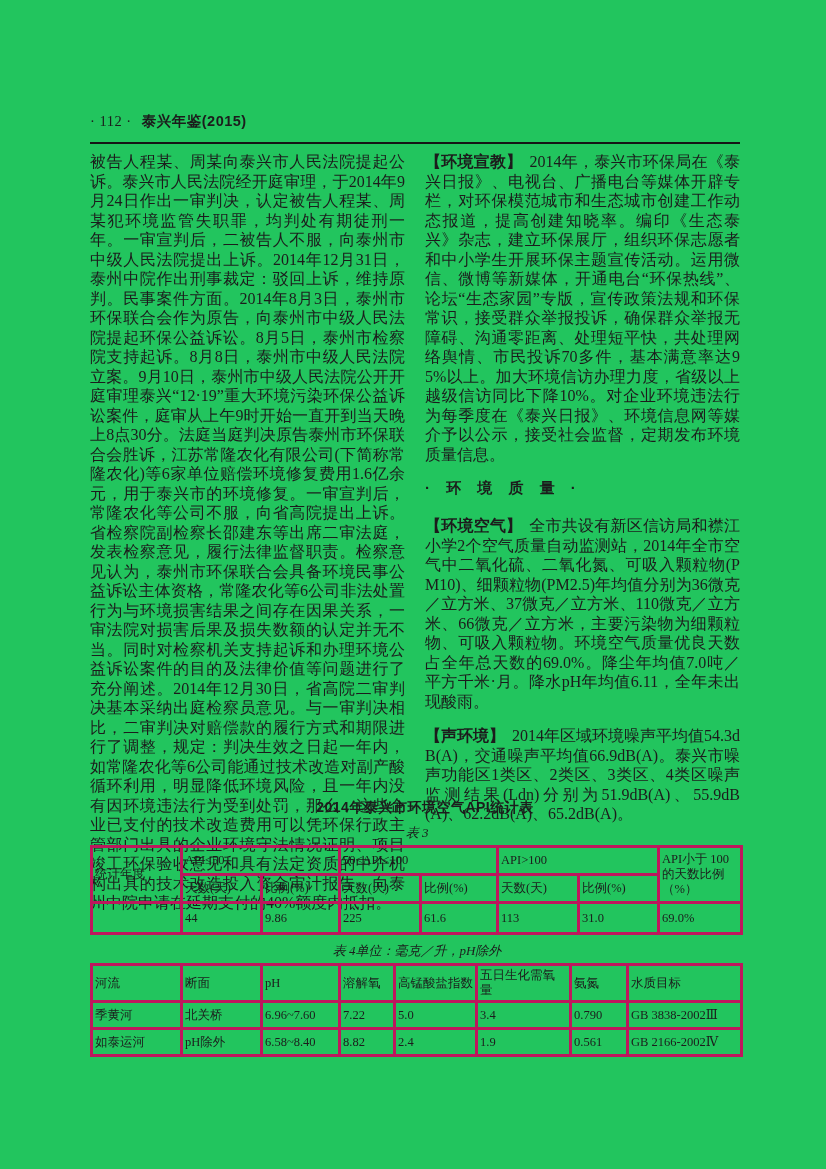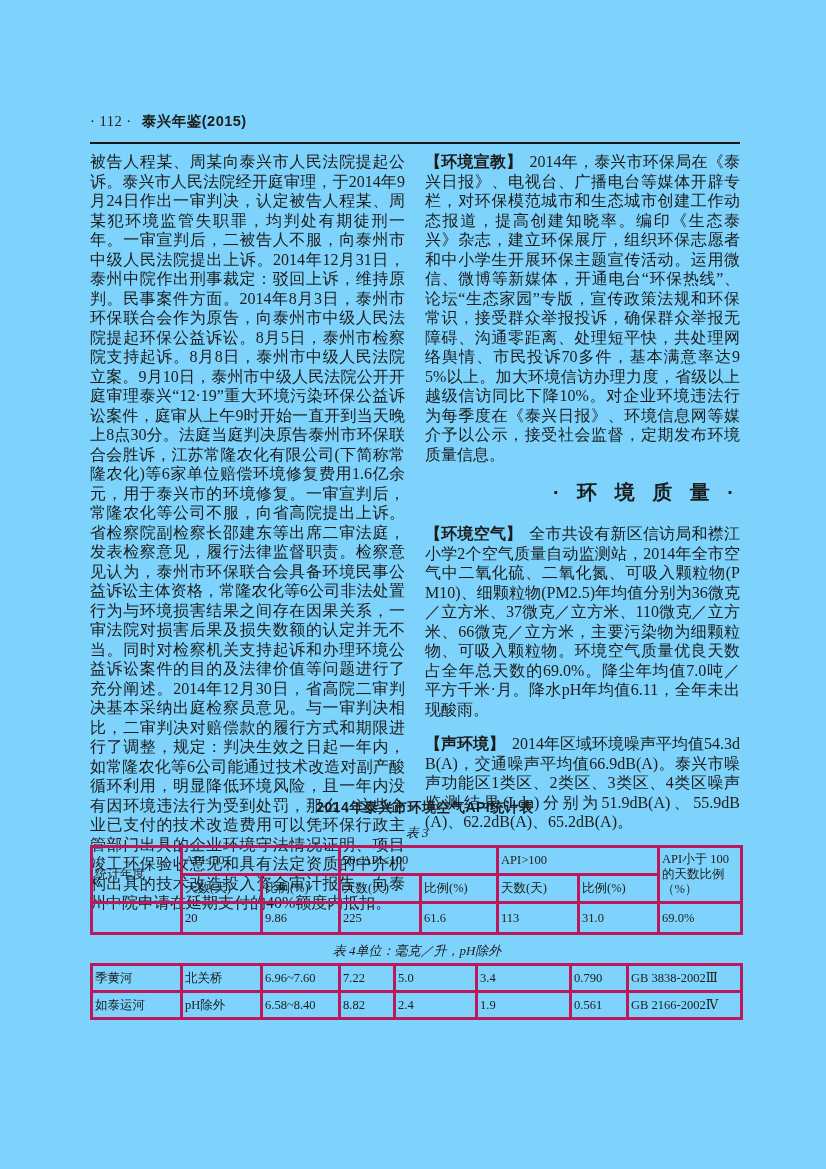--- a/index.html
+++ b/index.html
@@ -1,19 +1,19 @@
 <!DOCTYPE html>
 <html><head>
 <meta charset="utf-8">
 <style>
   html,body{margin:0;padding:0;background:#e8e8e8;}
   .page{
     position:relative;
     width:826px;height:1169px;
-    background:#7dd3fc;
+    background:#22c55e;
     font-family:"Liberation Serif","DejaVu Serif",serif;
     color:#1c1c1c;
     overflow:hidden;
     margin:0 auto;
   }
   
   .pg-header{
     position:absolute;left:90px;top:112px;width:650px;height:26px;
     font-size:14.5px;letter-spacing:.5px;white-space:nowrap;
   }
@@ -38,23 +38,23 @@
     word-break:break-all;
   }
   .article{margin:0 0 15px 0;}
   .article .tag{
     font-family:"Liberation Sans","DejaVu Sans",sans-serif;
     font-weight:bold;
     margin-right:7px;
   }
   .section-heading{
     margin:14px 0 18px 0;
-    text-align:right;
-    font-family:"Liberation Sans","DejaVu Sans",sans-serif;
-    font-size:20px;font-weight:bold;letter-spacing:6px;
+    text-align:left;
+    font-family:"Liberation Sans","DejaVu Sans",sans-serif;
+    font-size:15px;font-weight:bold;letter-spacing:6px;
     white-space:nowrap;
   }
   
   .tables{position:absolute;left:90px;top:799px;width:650px;}
   .table-title{
     margin:0;text-align:center;
     font-family:"Liberation Sans","DejaVu Sans",sans-serif;
     font-size:14px;font-weight:bold;letter-spacing:.5px;padding-left:20px;
   }
   .table-title.t2{margin-top:22px;}
@@ -141,21 +141,21 @@
       <tr class="subhead">
         <td>天数(天)</td>
         <td>比例(%)</td>
         <td>天数(天)</td>
         <td>比例(%)</td>
         <td>天数(天)</td>
         <td>比例(%)</td>
       </tr>
       <tr class="data">
         <td></td>
-        <td>20</td>
+        <td>44</td>
         <td>9.86</td>
         <td>225</td>
         <td>61.6</td>
         <td>113</td>
         <td>31.0</td>
         <td>69.0%</td>
       </tr>
     </tbody>
       </table>
 
@@ -168,20 +168,30 @@
         <col style="width:90px">
           <col style="width:80px">
           <col style="width:78px">
           <col style="width:55px">
         <col style="width:82px">
           <col style="width:94px">
           <col style="width:57px">
           <col style="width:114px">
       </colgroup>
       <tbody>
+          <tr class="head">
+        <td>河流</td>
+        <td>断面</td>
+        <td>pH</td>
+        <td>溶解氧</td>
+        <td>高锰酸盐指数</td>
+        <td>五日生化需氧量</td>
+        <td>氨氮</td>
+        <td>水质目标</td>
+      </tr>
       <tr>
         <td>季黄河</td>
         <td>北关桥</td>
         <td>6.96~7.60</td>
         <td>7.22</td>
         <td>5.0</td>
         <td>3.4</td>
         <td>0.790</td>
         <td>GB 3838-2002Ⅲ</td>
       </tr>

